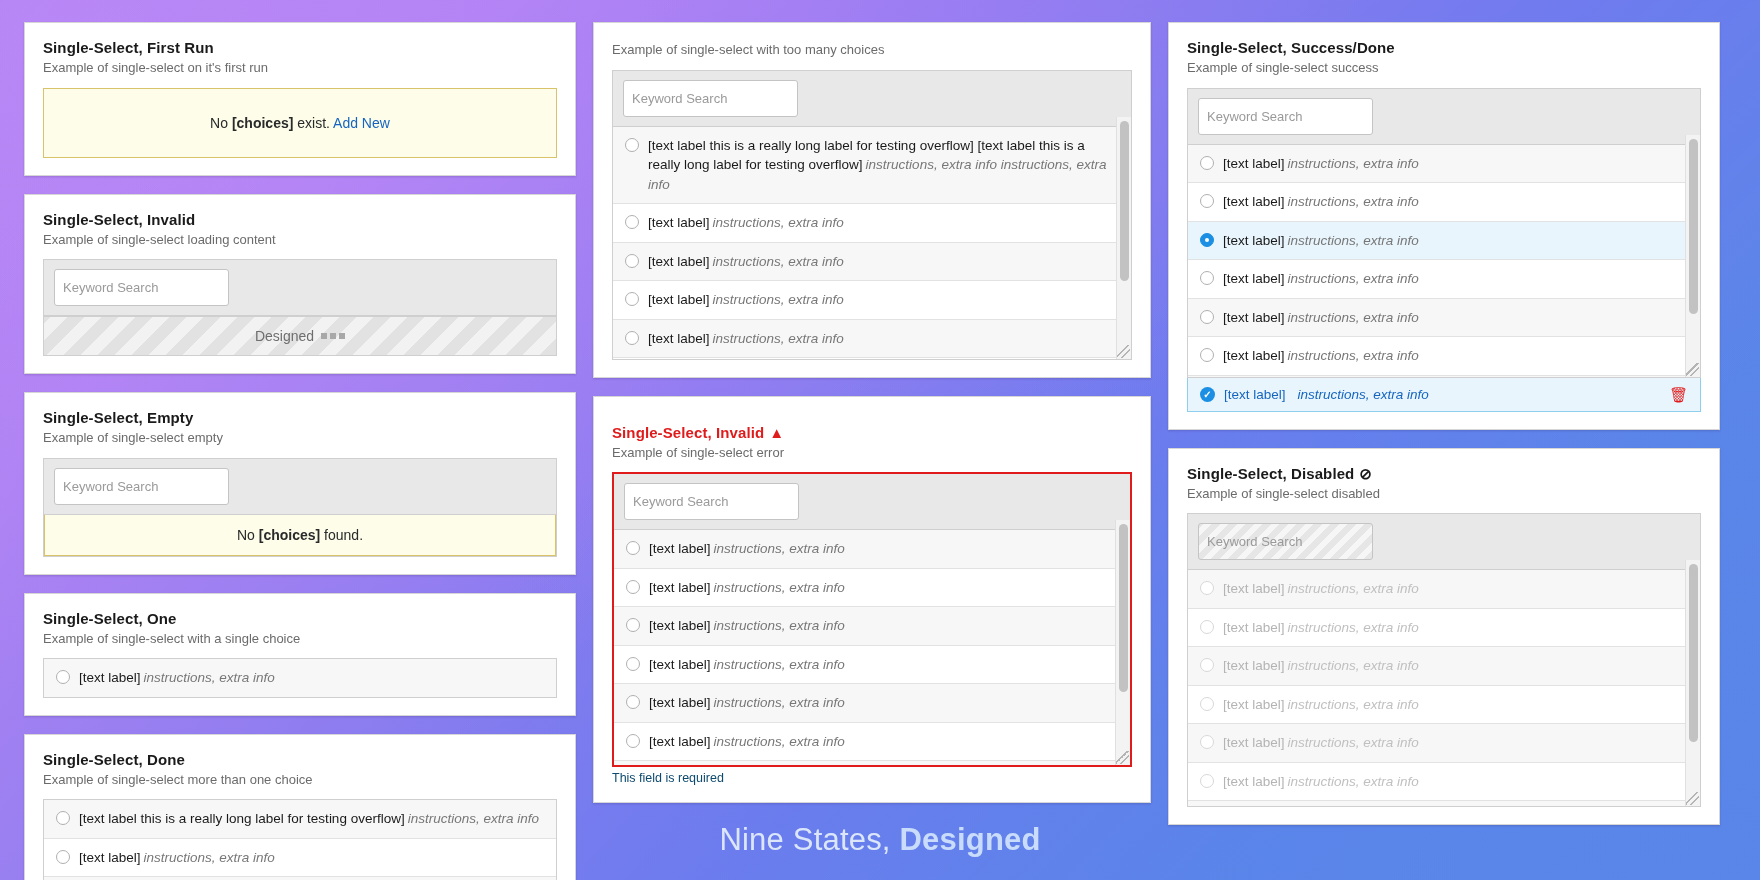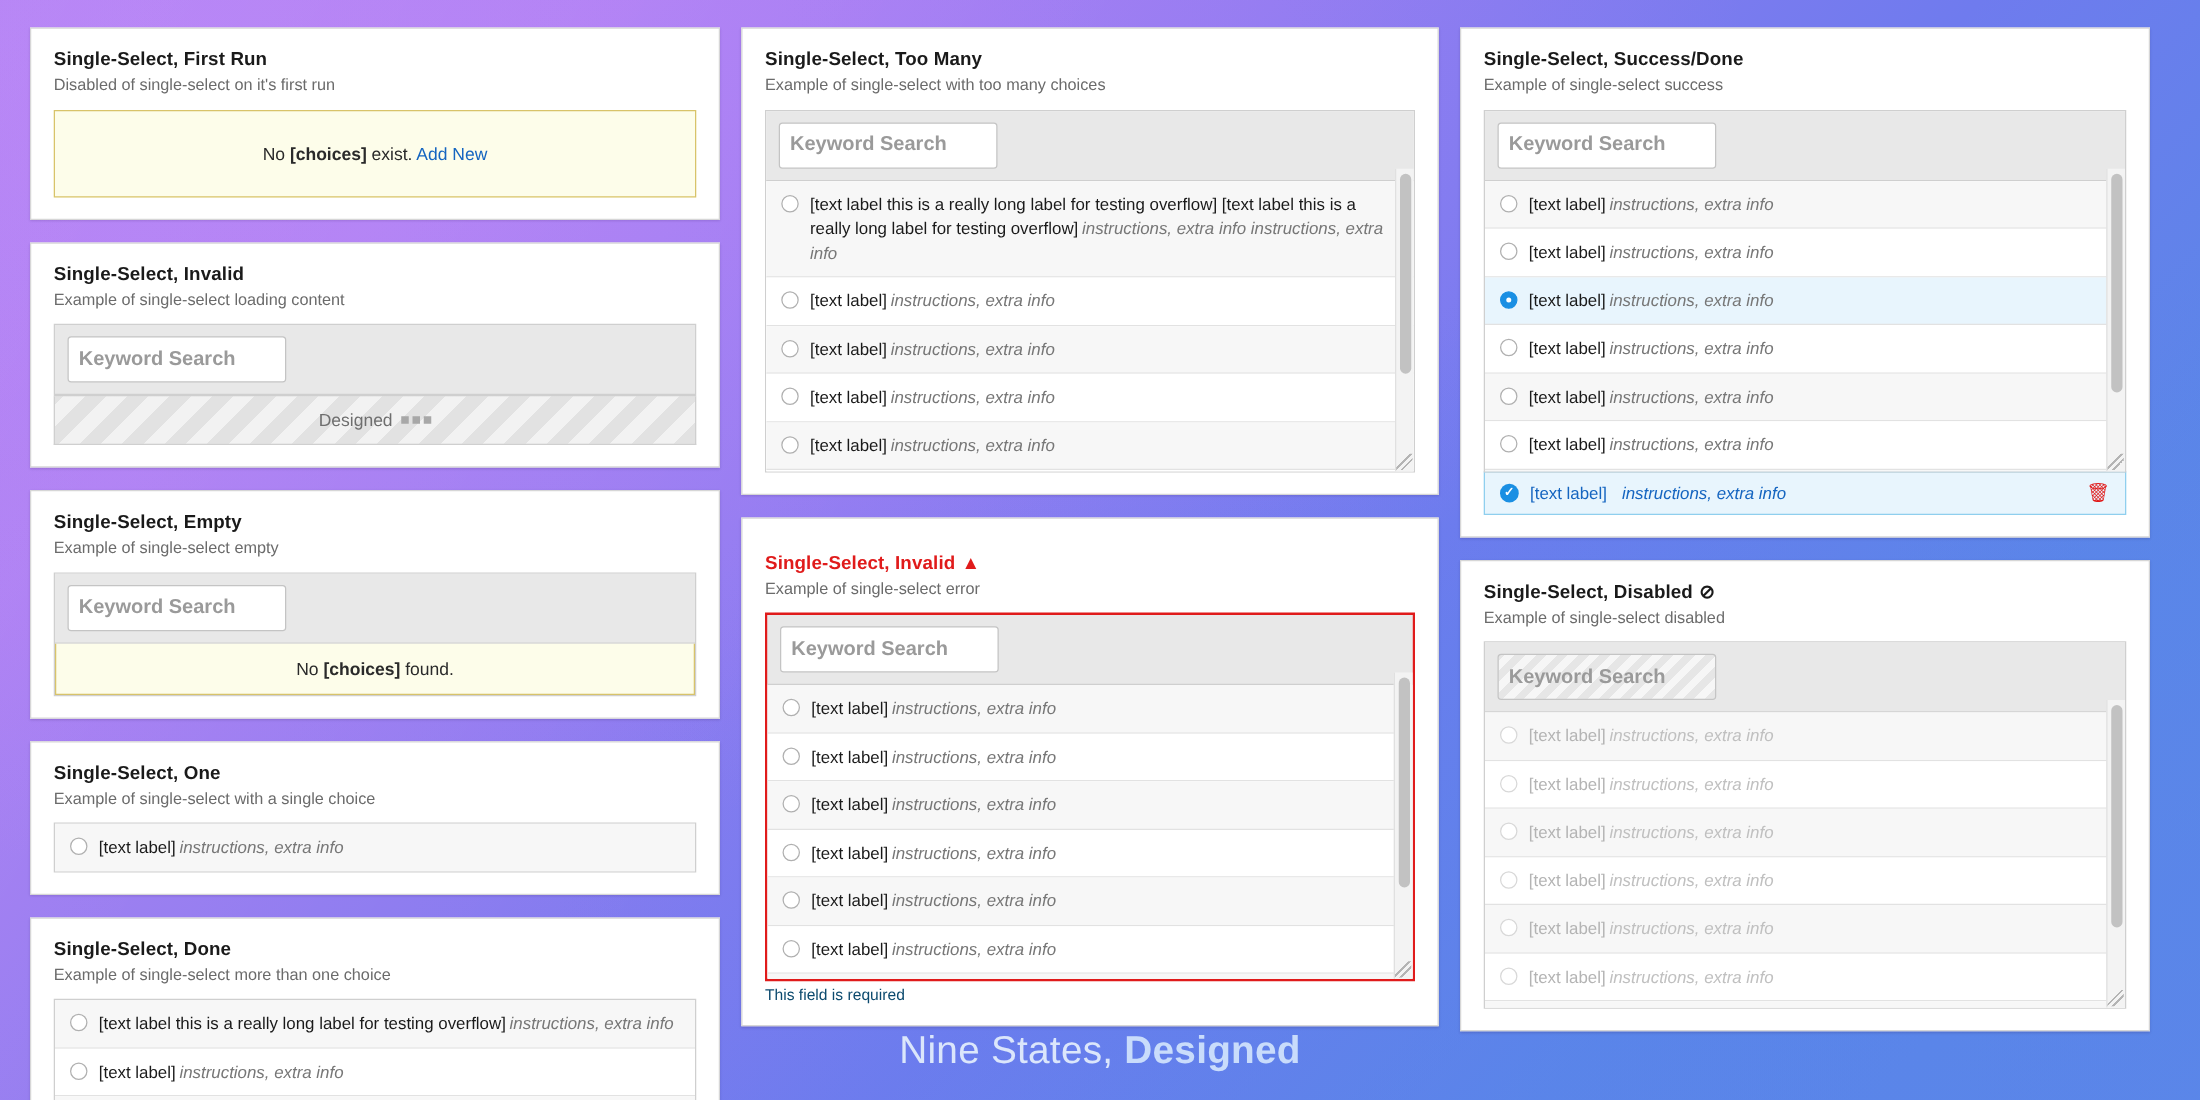--- a/index.html
+++ b/index.html
@@ -81,26 +81,25 @@
   }
   .widget.bordered > .searchbar { border-bottom: 1px solid #cfcfcf; }
 
   .search-input {
     width: 175px;
     height: 37px;
     background: #fff;
     border: 1px solid #c4c4c4;
     border-radius: 3px;
     font-family: "Liberation Sans", sans-serif;
-    font-size: 16px;
+    font-size: 13px;
     color: #9a9a9a;
     padding: 0 8px;
     display: flex;
     align-items: center;
-    font-weight: bold;
   }
   .search-input.disabled {
     background-color: #f2f2f2;
     background-image: repeating-linear-gradient(
       -45deg, #e6e6e6 0 6px, #f6f6f6 6px 12px);
     color: #9a9a9a;
   }
 
   
   .notice {
@@ -257,21 +256,21 @@
 <div class="bg-sheen"></div>
 
 <div class="canvas">
 
   <div class="col col-1">
 
     <div class="card">
       <div class="card-title">
         <span>Single-Select, First Run</span>
       </div>
-      <div class="card-sub">Disabled of single-select on it's first run</div>
+      <div class="card-sub">Example of single-select on it's first run</div>
       <div class="widget">
         <div class="notice tall">
           <span>No </span><b>[choices]</b><span> exist. </span><a href="#">Add New</a>
         </div>
       </div>
     </div>
 
     <div class="card">
       <div class="card-title">
         <span>Single-Select, Invalid</span>
@@ -339,23 +338,20 @@
             <span class="txt"><span class="lbl">[text label]</span><span class="ins">instructions, extra info</span></span>
           </div>
         </div>
     </div>
 
   </div>
 
   <div class="col col-2">
 
     <div class="card">
-      <div class="card-title">
-        <span>Single-Select, Too Many</span>
-      </div>
       <div class="card-sub">Example of single-select with too many choices</div>
       <div class="widget bordered">
         <div class="searchbar">
           <div class="search-input">Keyword Search</div>
         </div>
         <div class="options scroll" style="height:232px">
             <div class="opt">
               <span class="radio"></span>
               <span class="txt"><span class="lbl">[text label this is a really long label for testing overflow] [text label this is a really long label for testing overflow]</span><span class="ins">instructions, extra info instructions, extra info</span></span>
             </div>

